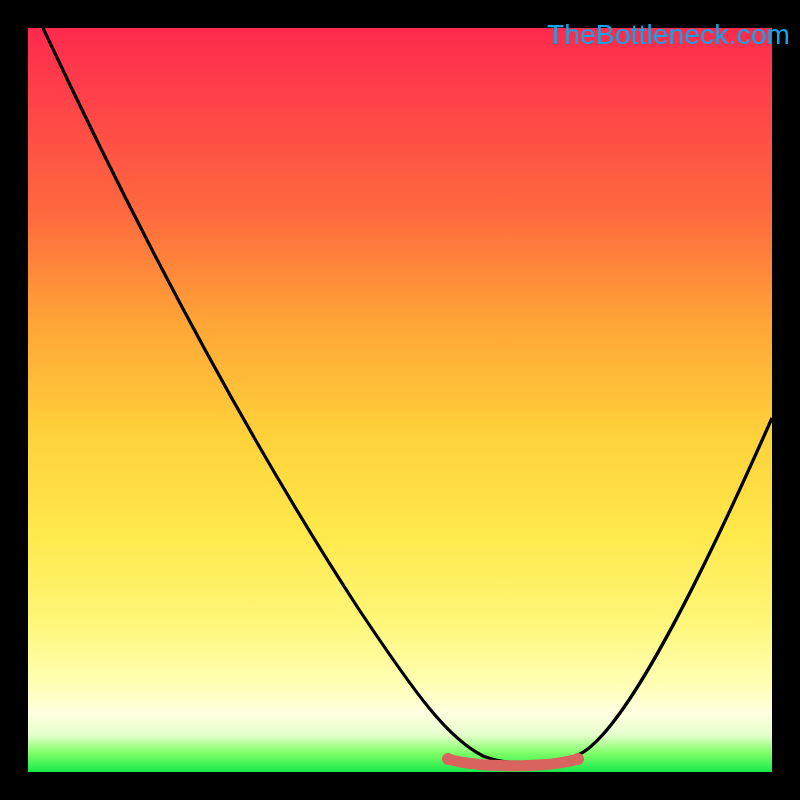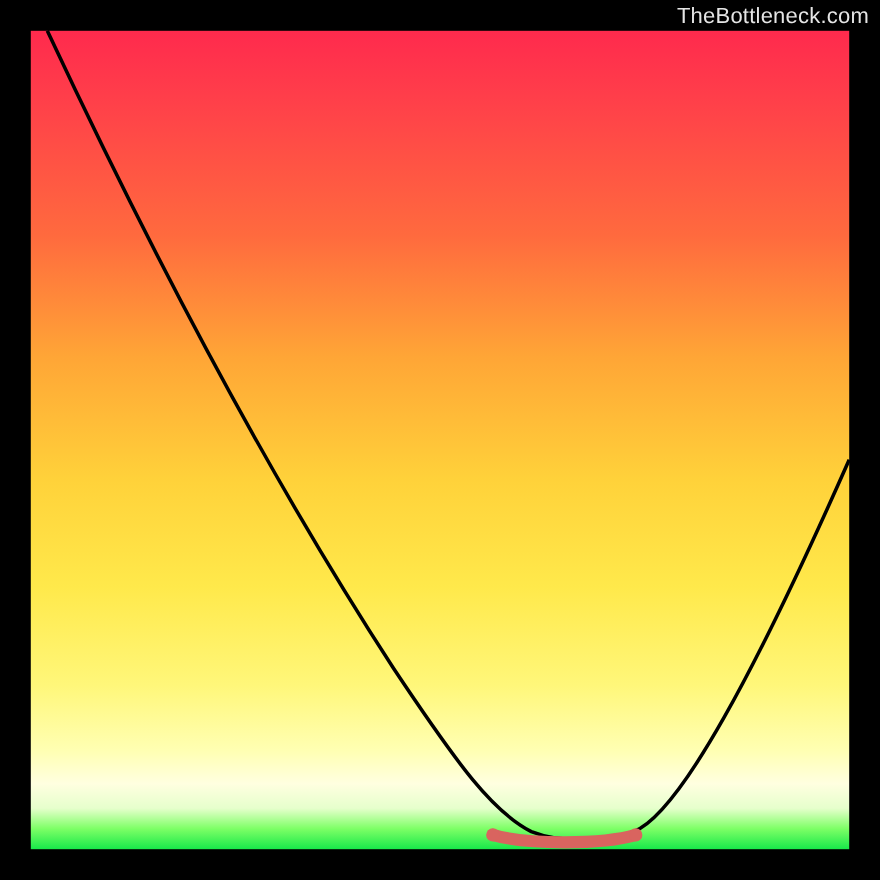--- a/index.html
+++ b/index.html
@@ -33,24 +33,24 @@
       #ffe94b 68%,
       #fff77a 80%,
       #ffffb3 88%,
       #ffffe0 92%,
       #e6ffcc 95%,
       #7dff66 97.5%,
       #18e84a 100%);
   }
   .watermark {
     position: absolute;
-    top: 4px;
+    top: 19px;
     right: 10px;
-    color: #e5e5e5;
-    font-size: 20px;
+    color: #0ea5e9;
+    font-size: 28px;
     letter-spacing: 0.2px;
     user-select: none;
   }
   svg.curve {
     position: absolute;
     left: 0;
     top: 0;
     width: 744px;
     height: 744px;
     overflow: visible;

